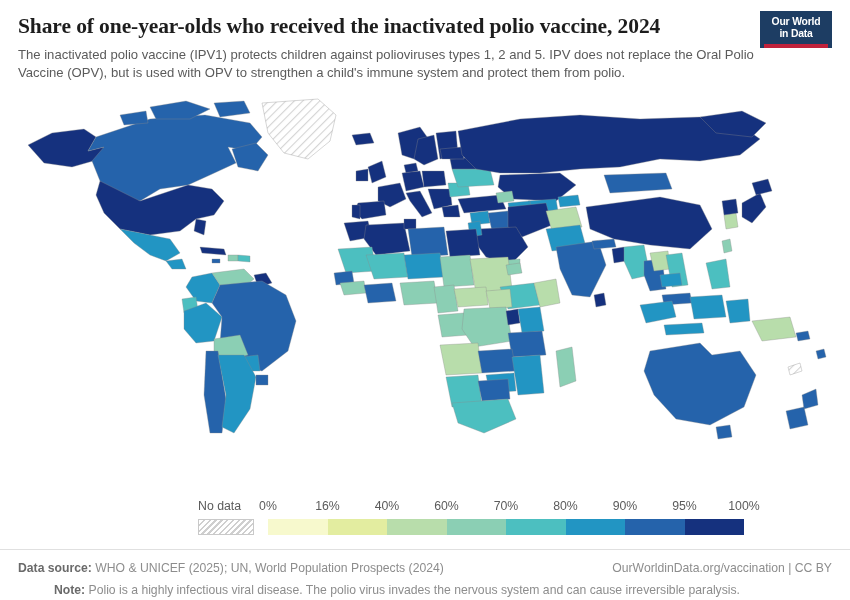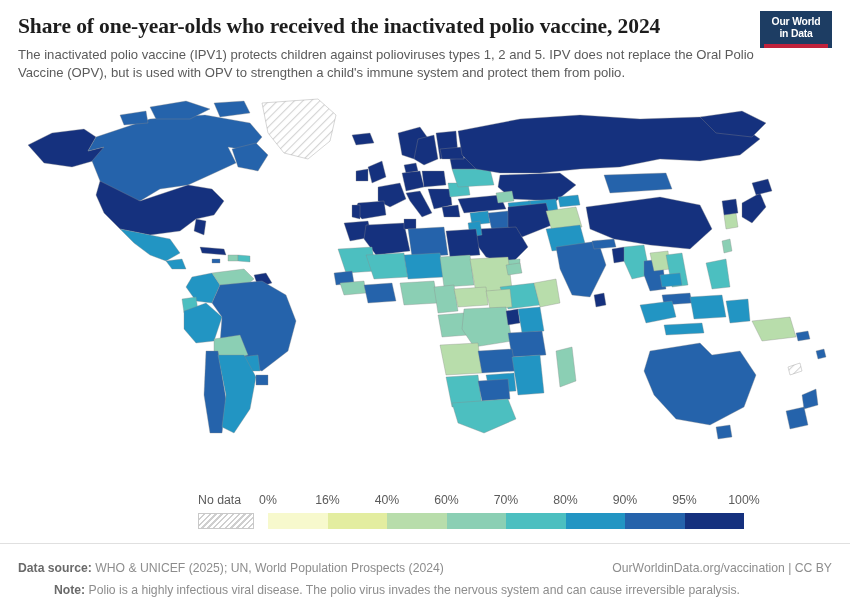--- a/index.html
+++ b/index.html
@@ -59,21 +59,21 @@
   }
   .bins { position:absolute; left:70px; top:0; height:16px; display:flex; }
   .bin { height:16px; }
 
   
   .footer {
     border-top:1px solid #e0e0e0;
     padding:9px 18px 0 18px;
     font-size:12.2px; color:#8d8d8d; line-height:1.55;
   }
-  .footer-row { display:flex; justify-content:space-between; align-items:baseline;margin-top:6px; }
+  .footer-row { display:flex; justify-content:space-between; align-items:baseline; }
   .footer b { color:#6a6a6a; font-weight:700; }
   .footer-right { white-space:nowrap; }
   .footer-note { margin-top:3px;padding-left:36px; }
 </style>
 </head>
 <body>
 
 <div class="chart-root">
 
   <div class="header">

